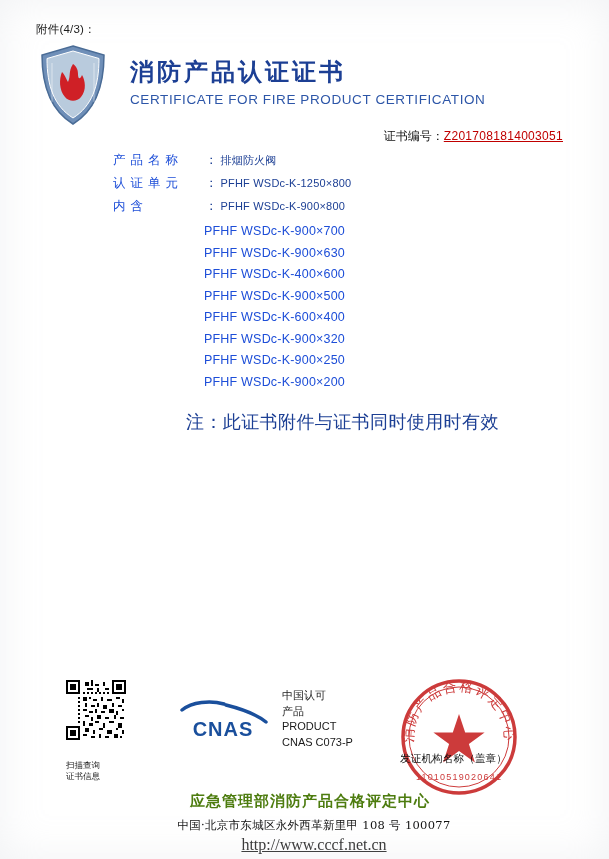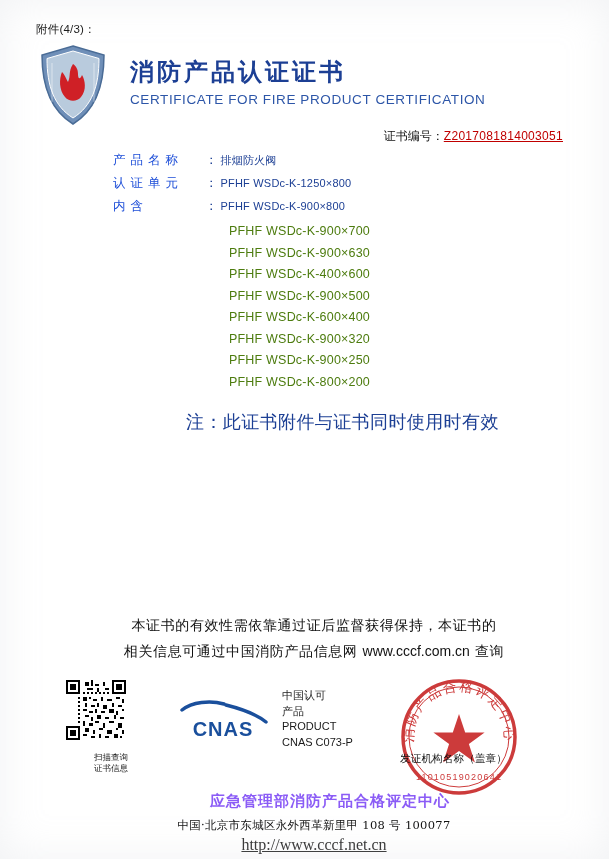--- a/index.html
+++ b/index.html
@@ -127,22 +127,22 @@
     letter-spacing: 0.2px;
   }
   .field-value.cn {
     font-family: "DejaVu Sans", sans-serif;
   }
 
   .model-list {
     margin-top: 2px;
   }
   .model-item {
-    margin-left: 116px;
-    color: #4d7c0f;
+    margin-left: 91px;
+    color: #1d4ed8;
     font-family: "Liberation Sans", sans-serif;
     font-size: 12.5px;
     line-height: 21.5px;
     letter-spacing: 0.2px;
   }
 
   .note {
     position: absolute;
     left: 186px;
     top: 410px;
@@ -176,26 +176,26 @@
     left: 66px;
     top: 680px;
     width: 62px;
   }
   .qr {
     width: 60px;
     height: 60px;
     display: block;
   }
   .qr-caption {
-    margin-top: 12px;
+    margin-top: 20px;
     font-family: "DejaVu Sans", sans-serif;
     font-size: 8.5px;
     color: #222;
     line-height: 11px;
-    text-align: right;
+    text-align: left;
   }
 
   
   .cnas {
     position: absolute;
     left: 176px;
     top: 700px;
     width: 95px;
     text-align: center;
   }
@@ -228,28 +228,28 @@
     width: 124px;
     font-family: "DejaVu Sans", sans-serif;
     font-size: 10.5px;
     color: #111;
     letter-spacing: 0.2px;
   }
 
   
   .issuer {
     position: absolute;
-    left: 120px;
+    left: 100px;
     top: 792px;
     width: 420px;
     text-align: center;
     font-family: "DejaVu Serif", serif;
     font-size: 15px;
     font-weight: bold;
-    color: #8b5cf6;
+    color: #4d7c0f;
     letter-spacing: 1px;
   }
   .address {
     position: absolute;
     left: 104px;
     top: 818px;
     width: 420px;
     text-align: center;
     font-family: "DejaVu Serif", serif;
     font-size: 11.5px;
@@ -314,32 +314,26 @@
     </div>
 
     <div class="model-list">
       <div class="model-item">PFHF WSDc-K-900×700</div>
       <div class="model-item">PFHF WSDc-K-900×630</div>
       <div class="model-item">PFHF WSDc-K-400×600</div>
       <div class="model-item">PFHF WSDc-K-900×500</div>
       <div class="model-item">PFHF WSDc-K-600×400</div>
       <div class="model-item">PFHF WSDc-K-900×320</div>
       <div class="model-item">PFHF WSDc-K-900×250</div>
-      <div class="model-item">PFHF WSDc-K-800×200</div>
+      <div class="model-item">PFHF WSDc-K-900×200</div>
     </div>
   </div>
 
   <div class="note">注：此证书附件与证书同时使用时有效</div>
 
-  <div class="validity">
-    <div>本证书的有效性需依靠通过证后监督获得保持，本证书的</div>
-    <div>
-      <span>相关信息可通过中国消防产品信息网 </span><span class="url">www.cccf.com.cn</span><span> 查询</span>
-    </div>
-  </div>
 
   <div class="qr-wrap">
     <svg class="qr" viewBox="0 0 29 29" shape-rendering="crispEdges">
       <rect width="29" height="29" fill="#ffffff"></rect>
       <g fill="#000000">
 
         <rect x="0" y="0" width="7" height="1"></rect>
           <rect x="0" y="6" width="7" height="1"></rect>
         <rect x="0" y="0" width="1" height="7"></rect>
           <rect x="6" y="0" width="1" height="7"></rect>

